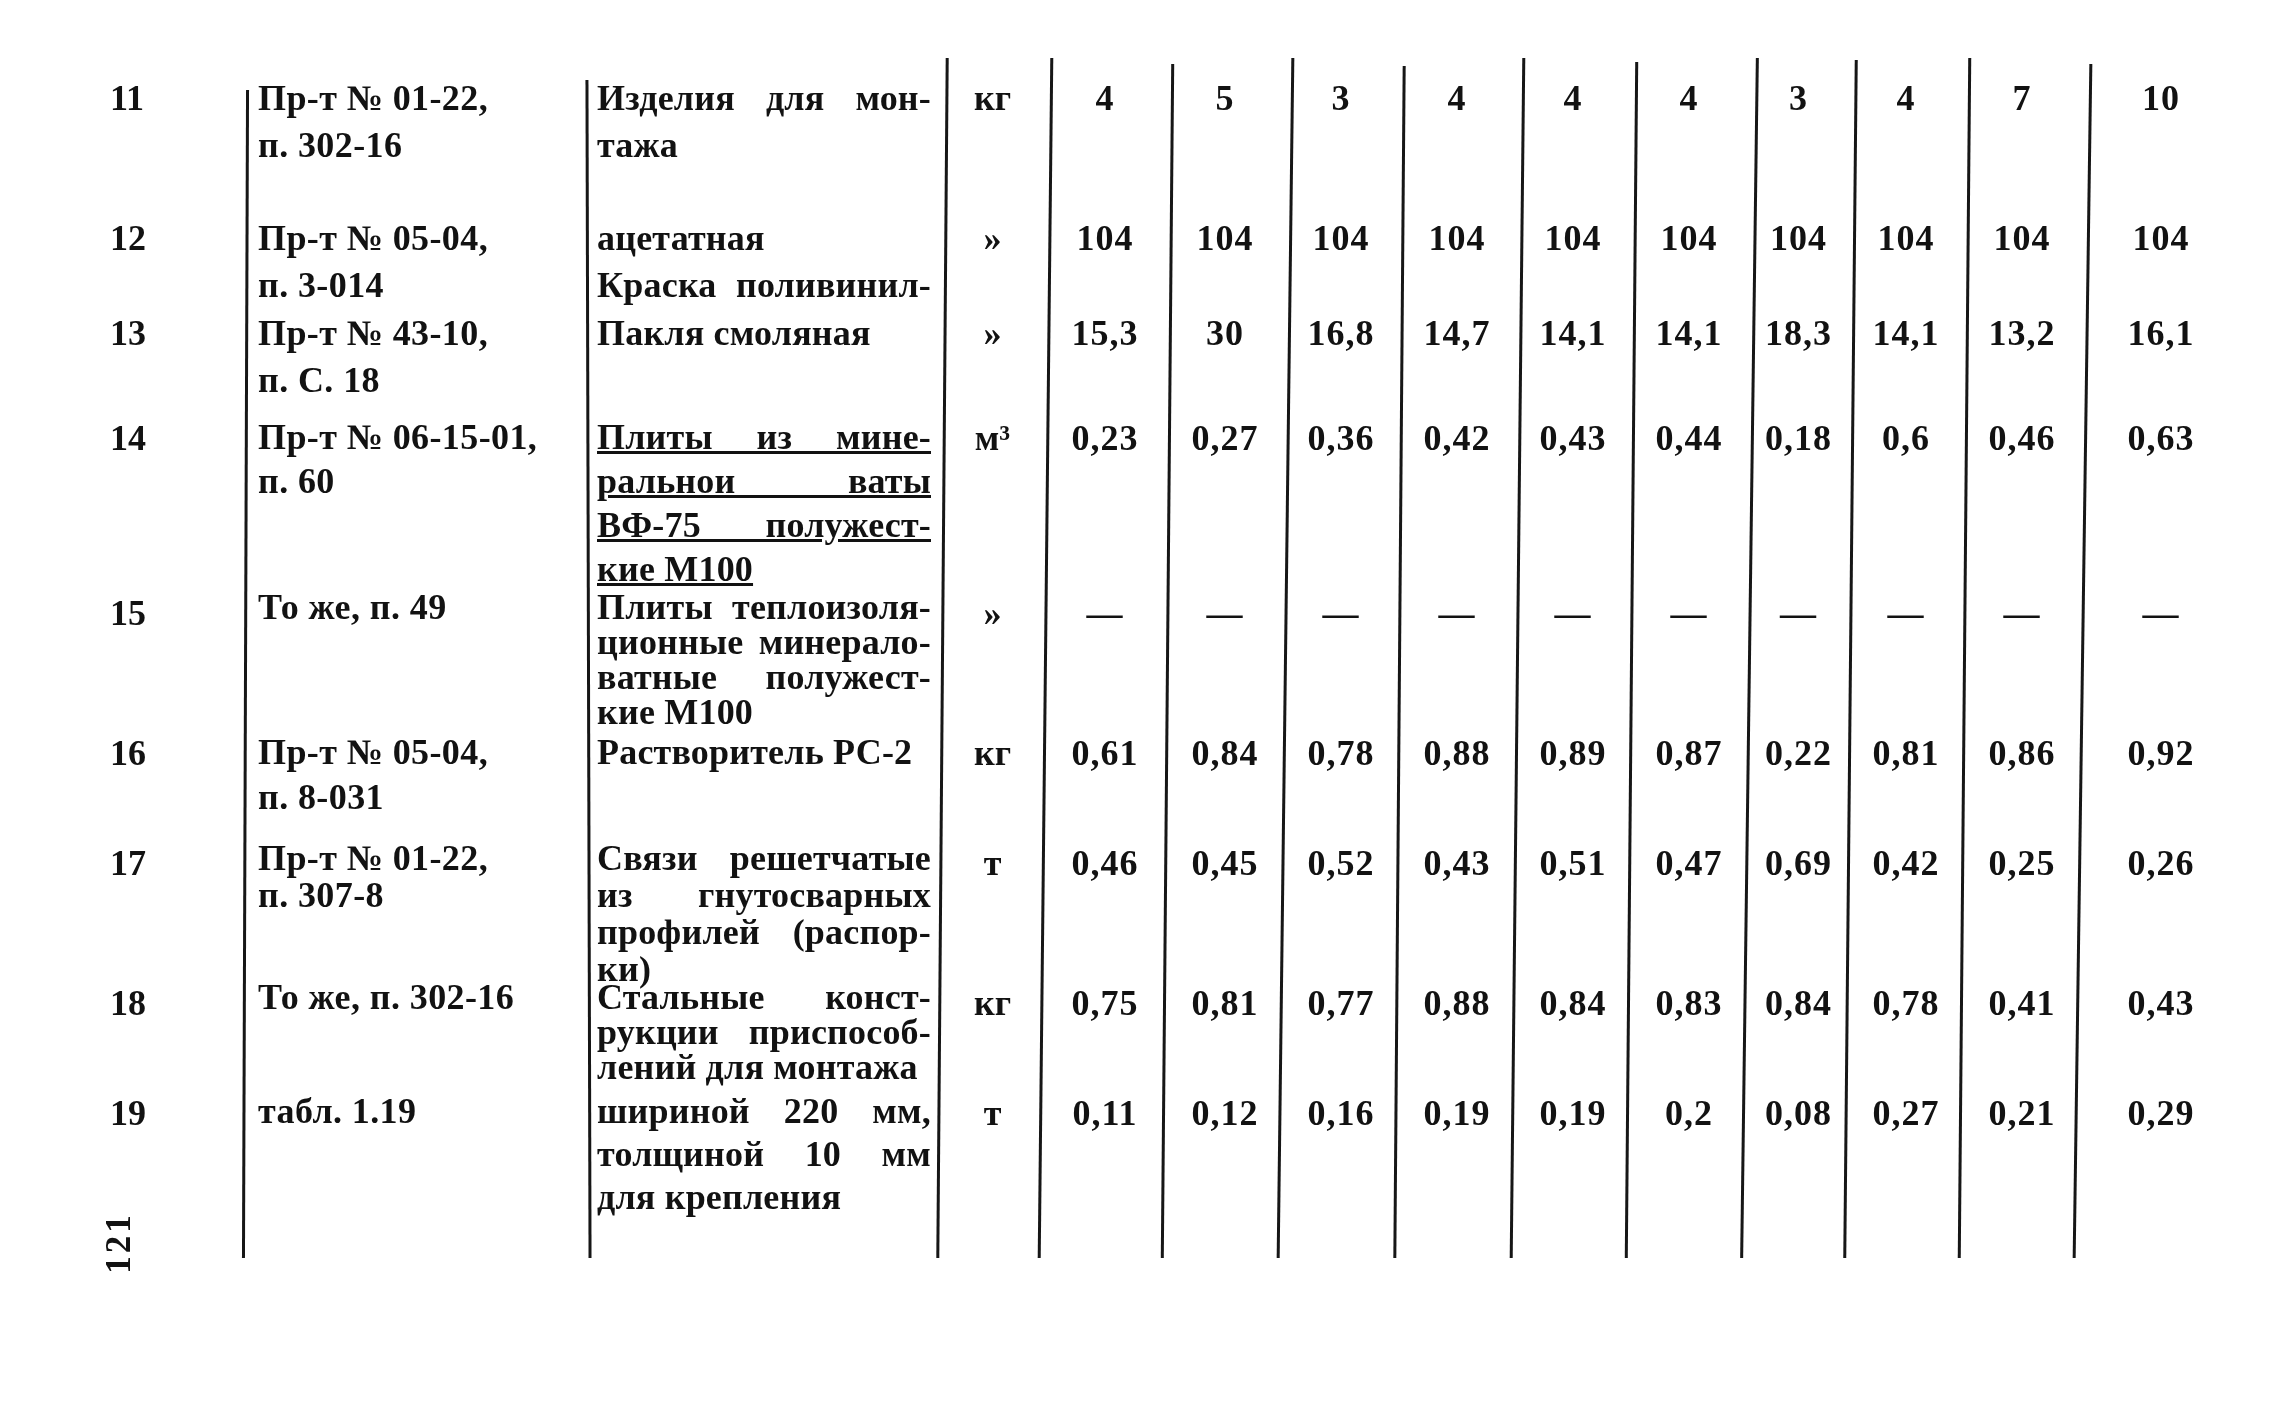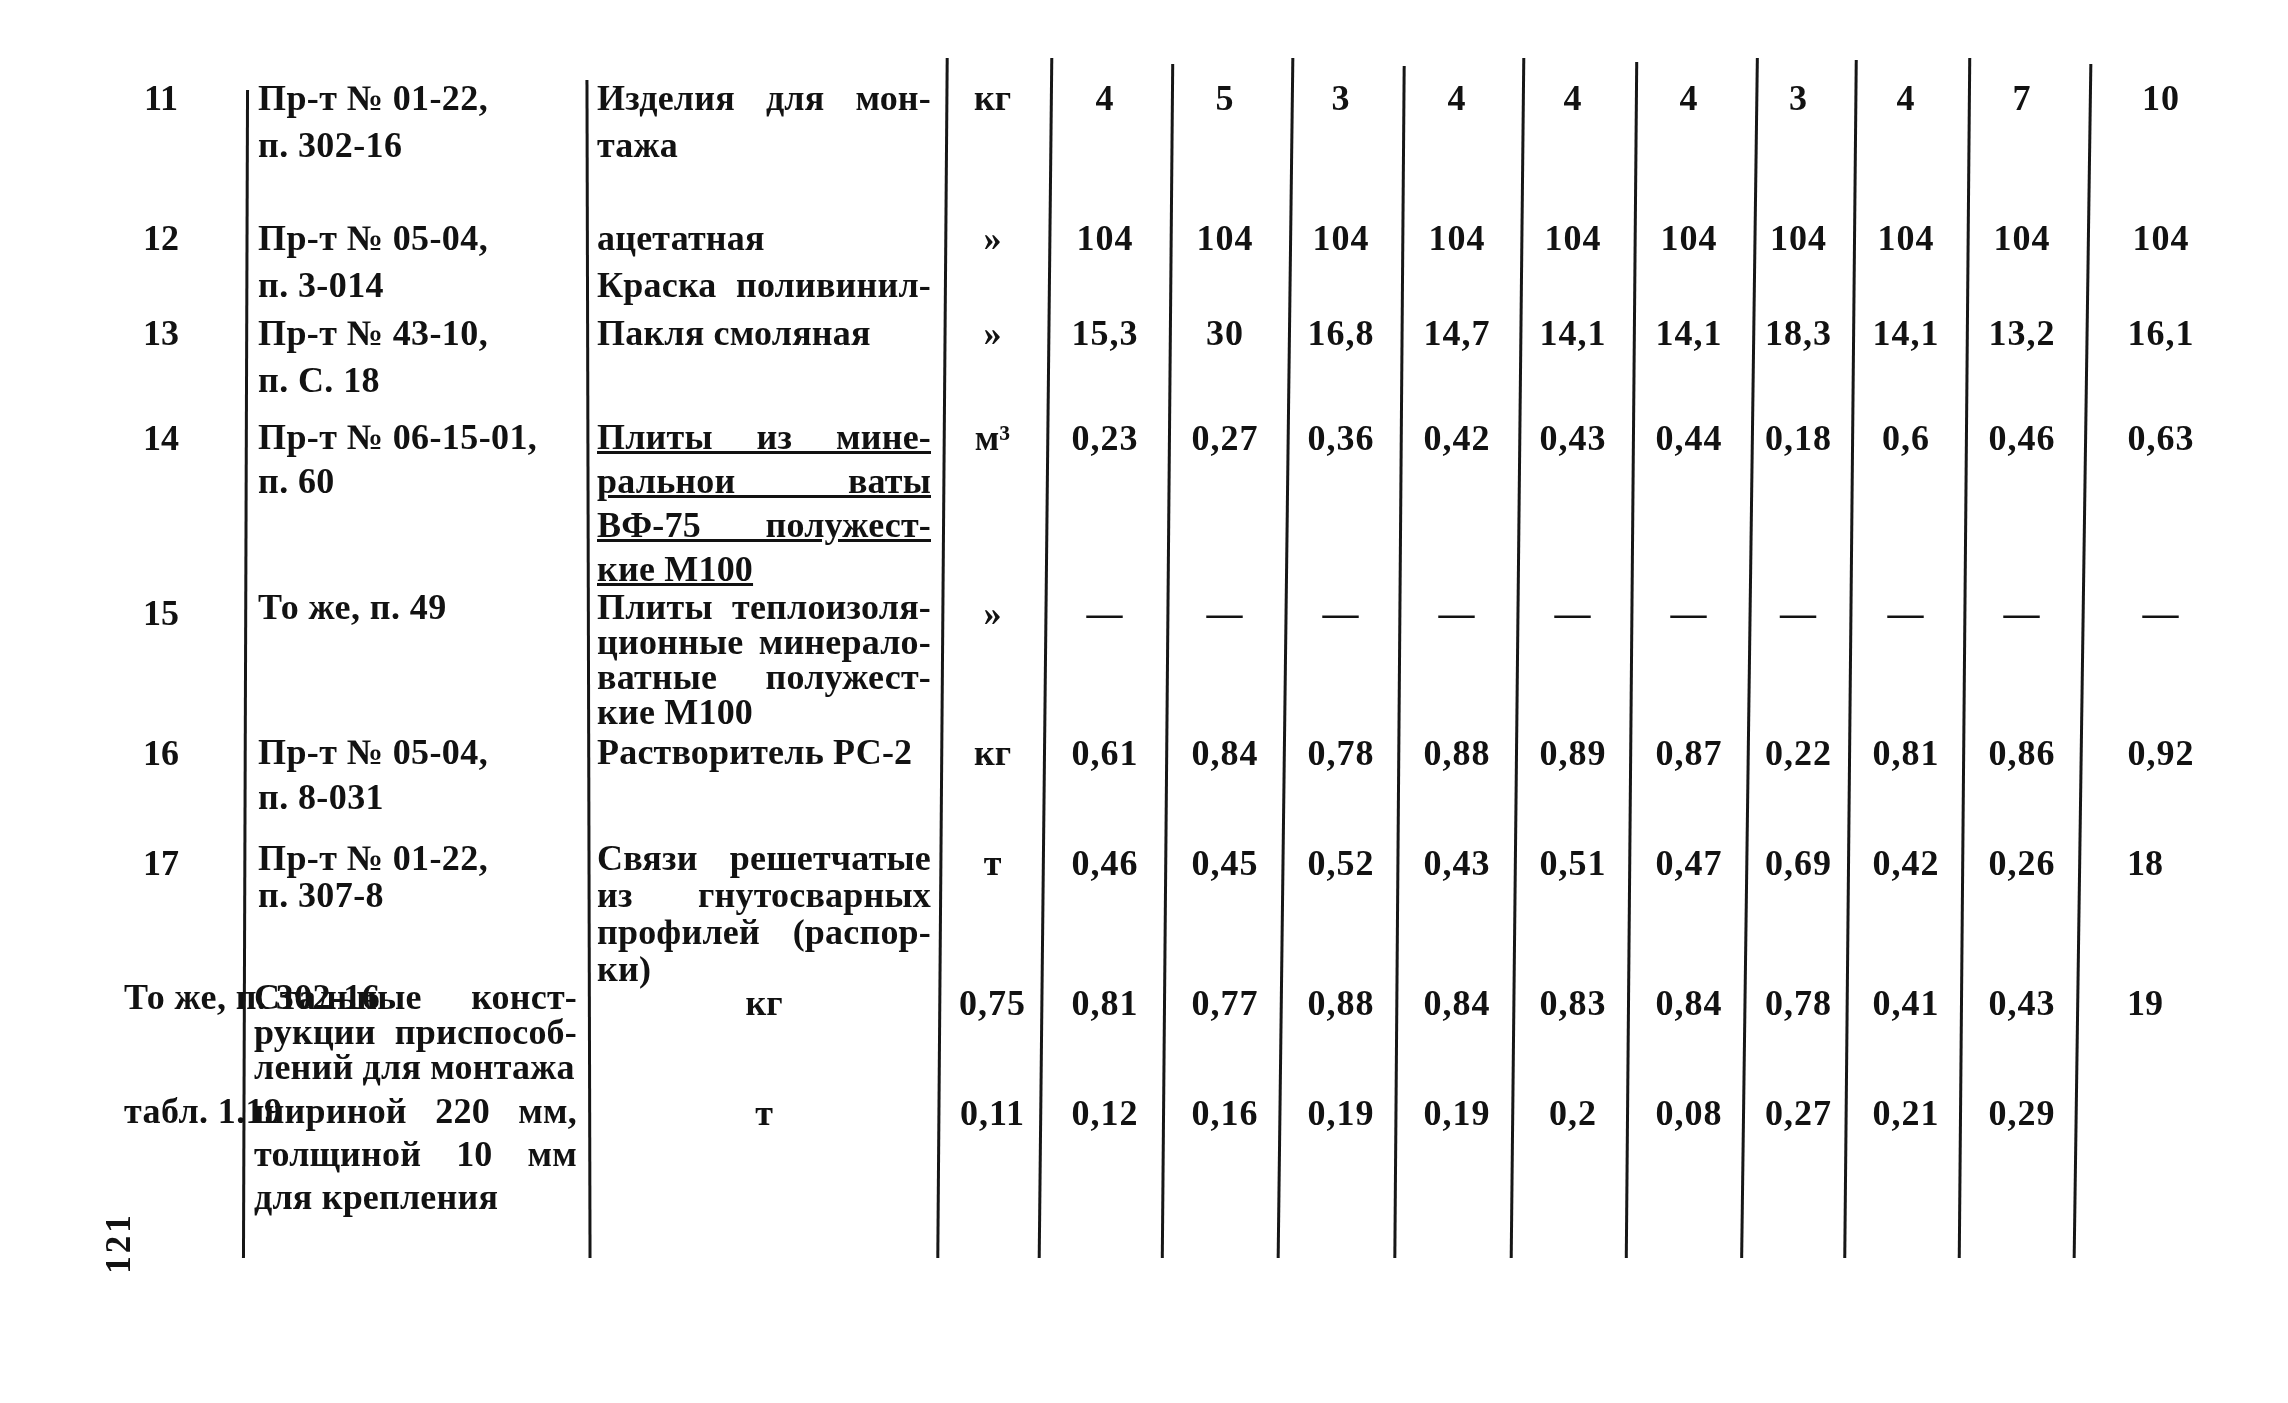--- a/index.html
+++ b/index.html
@@ -22,21 +22,21 @@
     grid-template-columns: 134px 343px 354px 103px 122px 118px 114px 118px 114px 118px 101px 114px 118px 160px;
     grid-template-rows: 140px 95px 105px 175px 140px 110px 140px 110px 210px;
   }
   .cell {
     padding-top: 20px;
     font-size: 36px;
     line-height: 46px;
     overflow: visible;
     white-space: nowrap;
   }
-  .c-num  { text-align: center; padding-right: 32px; }
+  .c-num  { text-align: left; padding-right: 32px; }
   .c-ref  { padding-left: 14px; letter-spacing: 0.4px; }
   .c-mat  { padding-left: 10px; padding-right: 10px; letter-spacing: 0.2px; }
   .c-ref .ln, .c-mat .ln { white-space: nowrap; }
   .c-mat .ln.just { text-align: justify; text-align-last: justify; white-space: normal; }
   .c-mat .ln.last { text-align: right; text-align-last: left; }
   .c-unit { text-align: center; }
   .c-val  { text-align: center; letter-spacing: 1px; }
   .vline {
     position: absolute;
     width: 3px;
@@ -210,20 +210,21 @@
       </div>
       <div class="cell c-unit">т</div>
       <div class="cell c-val">0,46</div>
       <div class="cell c-val">0,45</div>
       <div class="cell c-val">0,52</div>
       <div class="cell c-val">0,43</div>
       <div class="cell c-val">0,51</div>
       <div class="cell c-val">0,47</div>
       <div class="cell c-val">0,69</div>
       <div class="cell c-val">0,42</div>
+      <div class="cell c-val">0,25</div>
       <div class="cell c-val">0,26</div>
       <div class="cell c-num">18</div>
       <div class="cell c-ref" style="line-height: 35px;">
         <div class="ln">То же, п. 302-16</div>
       </div>
       <div class="cell c-mat" style="line-height: 35px;">
         <div class="ln just">Стальные конст-</div>
         <div class="ln just">рукции приспособ-</div>
         <div class="ln last">лений для монтажа</div>
       </div>

